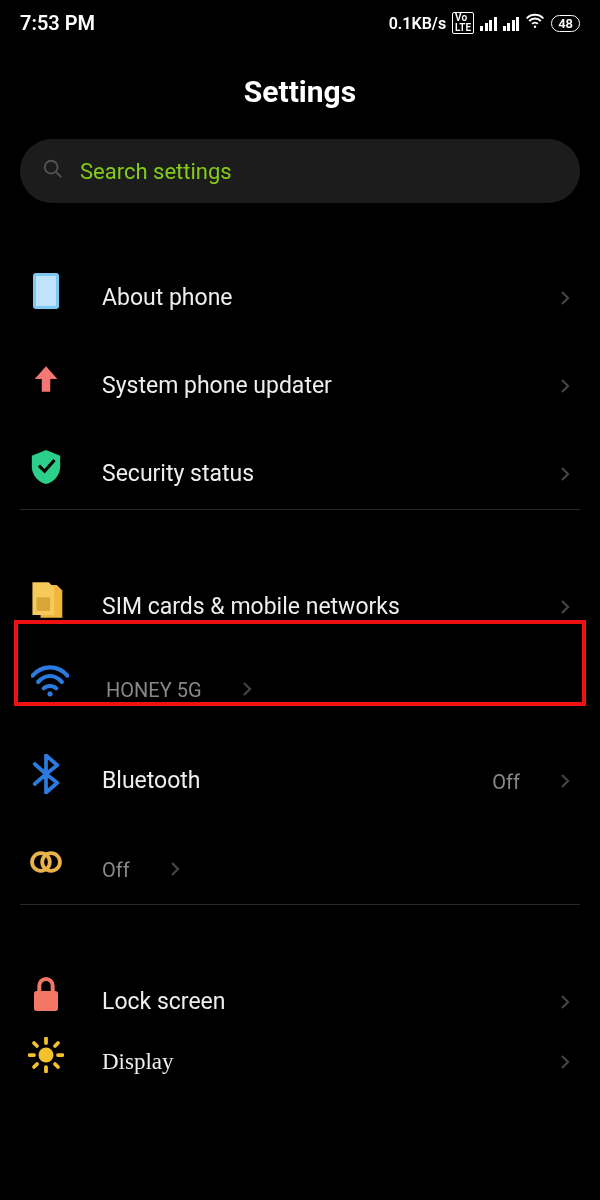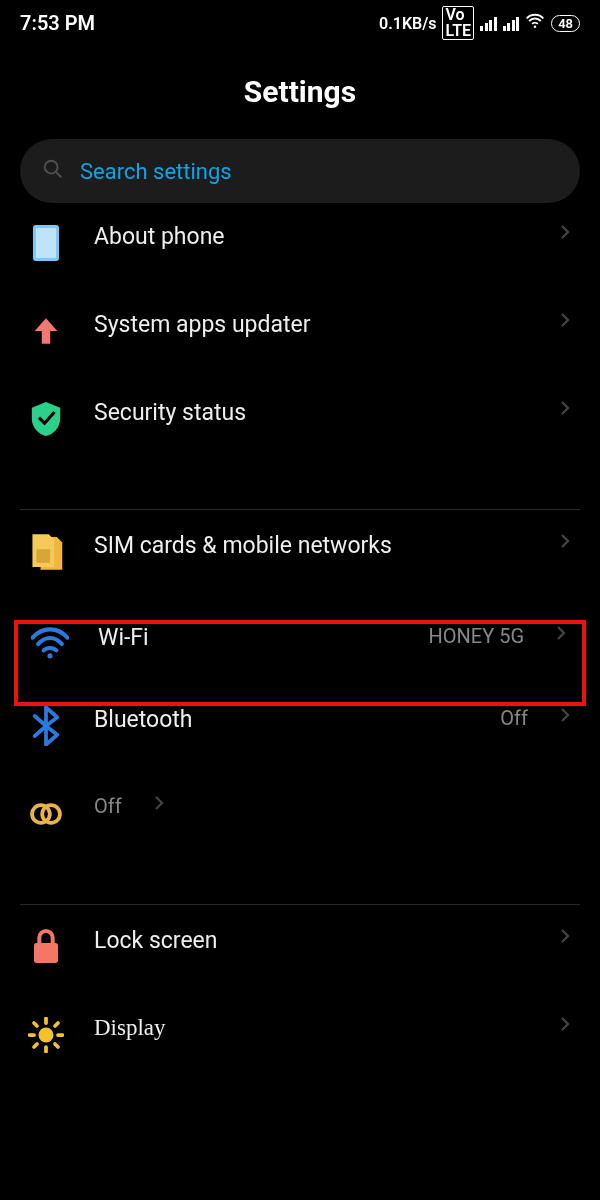--- a/index.html
+++ b/index.html
@@ -3,35 +3,35 @@
 <meta charset="utf-8">
 <style>
   * { margin: 0; padding: 0; box-sizing: border-box; }
   html, body { width: 600px; height: 1200px; background: #000; color: #fff; font-family: -apple-system, Roboto, "Helvetica Neue", Arial, sans-serif; overflow: hidden; }
   .screen { width: 600px; height: 1056px; background: #000; position: relative; }
   
   .status-bar { display: flex; justify-content: space-between; align-items: center; height: 46px; padding: 0 20px; font-size: 18px; font-weight: 600; }
   .status-left { font-size: 20px; }
   .status-right { display: flex; align-items: center; gap: 6px; }
   .kbps { font-size: 16px; font-weight:600; }
-  .volte { font-size: 16px; border:1.5px solid #fff; border-radius:2px; padding:0 2px; line-height:1; }
+  .volte { font-size: 10px; border:1.5px solid #fff; border-radius:2px; padding:0 2px; line-height:1; }
   .sig { display:inline-flex; align-items:flex-end; gap:1.5px; height:16px; }
   .sig span { width:3px; background:#fff; }
   .sig span:nth-child(1){height:5px}.sig span:nth-child(2){height:8px}.sig span:nth-child(3){height:11px}.sig span:nth-child(4){height:14px}
   .wifi-icon svg { width:20px; height:20px; }
   .battery { font-size:13px; border:1.5px solid #fff; border-radius:10px; padding:1px 6px; line-height:1; }
   
   .page-title { text-align:center; font-size:30px; font-weight:700; margin-top:28px; }
   
   .search { margin:30px 20px 0 20px; height:64px; background:#1c1c1c; border-radius:34px; display:flex; align-items:center; padding:0 22px; gap:16px; }
   .search svg { width:22px; height:22px; opacity:0.5; }
-  .search-text { font-size:22px; color:#0ea5e9; flex:1; }
+  .search-text { font-size:22px; color:#84cc16; flex:1; }
   
   .list { margin-top:20px; }
-  .row { display:flex; align-items:flex-start; padding:0 26px; height:88px; gap:28px; position:relative; }
+  .row { display:flex; align-items:flex-end; padding:0 26px; height:88px; gap:36px; position:relative; }
   .row .icon { width:40px; height:40px; display:flex; align-items:center; justify-content:center; flex-shrink:0; }
   .row .label { font-size:23px; color:#eee; flex:1; }
   .row .value { font-size:20px; color:#888; }
   .row .chev { width:18px; flex-shrink:0; opacity:0.5; }
   .divider { height:1px; background:#2a2a2a; margin:22px 20px; }
   .highlight { border:4px solid #e11; margin:0 14px; padding:0 12px; height:86px; }
   .highlight .icon{margin-left:0}
 </style>
 </head>
 <body>
@@ -93,21 +93,21 @@
             <polyline points="8 4 16 12 8 20"></polyline>
           </svg></span>
     </div>
 
     <div class="row">
       <span class="icon">
         <svg width="34" height="34" viewBox="0 0 24 24">
             <path d="M12 3 L20 12 L15 12 L15 21 L9 21 L9 12 L4 12 Z" fill="#f47773"></path>
           </svg>
       </span>
-      <span class="label">System apps updater</span>
+      <span class="label">System phone updater</span>
       <span class="chev"><svg viewBox="0 0 24 24" fill="none" stroke="#888" stroke-width="3">
             <polyline points="8 4 16 12 8 20"></polyline>
           </svg></span>
     </div>
 
     <div class="row">
       <span class="icon">
         <svg width="34" height="38" viewBox="0 0 24 26">
             <path d="M12 1 L22 5 V13 C22 19 17 24 12 25 C7 24 2 19 2 13 V5 Z" fill="#2bd18b"></path>
             <polyline points="7 12 11 16 18 8" fill="none" stroke="#000" stroke-width="2.2"></polyline>
@@ -137,21 +137,20 @@
 
     <div class="row highlight">
       <span class="icon">
         <svg width="38" height="34" viewBox="0 0 24 20" fill="none" stroke="#2a7adf" stroke-width="2.6" stroke-linecap="round">
             <path d="M1 6 C7 -1 17 -1 23 6"></path>
             <path d="M4.5 10 C9 5 15 5 19.5 10"></path>
             <path d="M8 14 C10 12 14 12 16 14"></path>
             <circle cx="12" cy="17.5" r="1.6" fill="#2a7adf" stroke="none"></circle>
           </svg>
       </span>
-      <span class="label">Wi-Fi</span>
       <span class="value">HONEY 5G</span>
       <span class="chev"><svg viewBox="0 0 24 24" fill="none" stroke="#888" stroke-width="3">
             <polyline points="8 4 16 12 8 20"></polyline>
           </svg></span>
     </div>
 
     <div class="row">
       <span class="icon">
         <svg width="30" height="40" viewBox="0 0 24 32" fill="none" stroke="#2a7adf" stroke-width="3" stroke-linejoin="round" stroke-linecap="round">
             <path d="M12 1 L21 9 L12 16 L12 1 M12 16 L21 23 L12 31 L12 16 M12 16 L3 8 M12 16 L3 24"></path>

